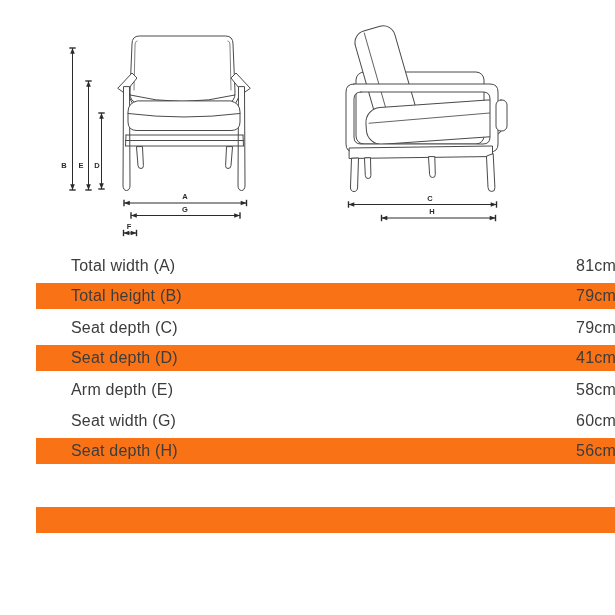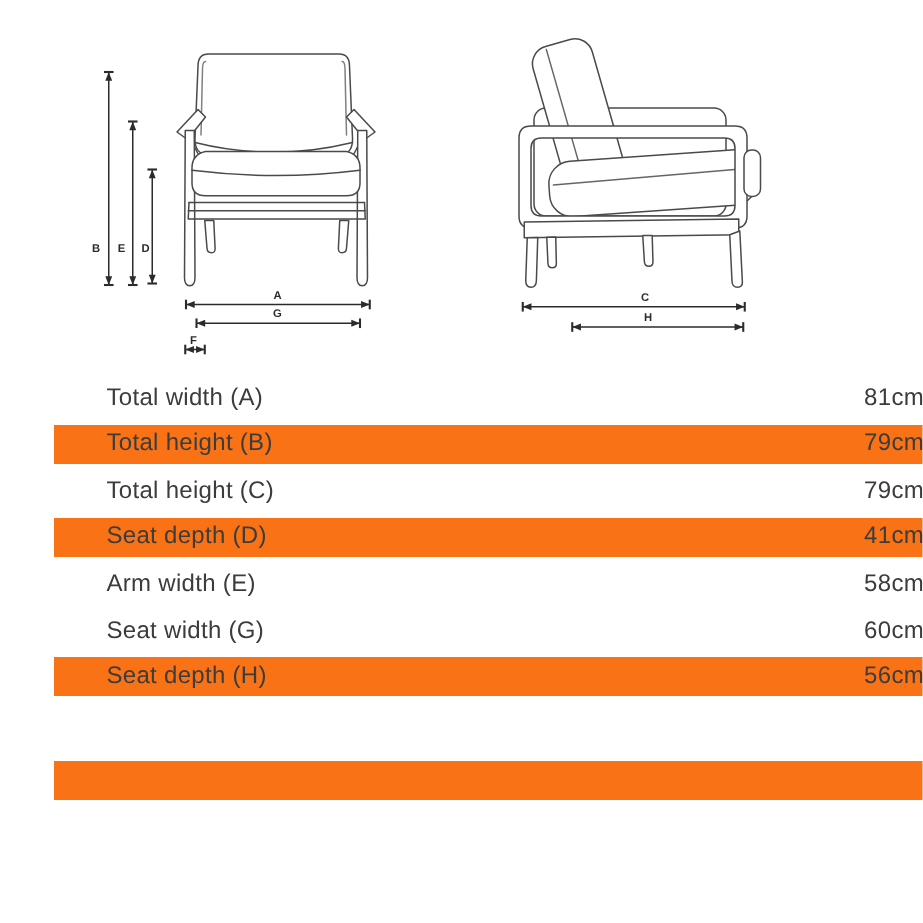--- a/index.html
+++ b/index.html
@@ -128,31 +128,31 @@
     <span class="lbl">Total width (A)</span>
     <span class="val">81cm</span>
   </div>
 
   <div class="row striped">
     <span class="lbl">Total height (B)</span>
     <span class="val">79cm</span>
   </div>
 
   <div class="row">
-    <span class="lbl">Total height (C)</span>
+    <span class="lbl">Seat depth (C)</span>
     <span class="val">79cm</span>
   </div>
 
   <div class="row striped">
     <span class="lbl">Seat depth (D)</span>
     <span class="val">41cm</span>
   </div>
 
   <div class="row">
-    <span class="lbl">Arm width (E)</span>
+    <span class="lbl">Arm depth (E)</span>
     <span class="val">58cm</span>
   </div>
 
 
   <div class="row">
     <span class="lbl">Seat width (G)</span>
     <span class="val">60cm</span>
   </div>
 
   <div class="row striped">

